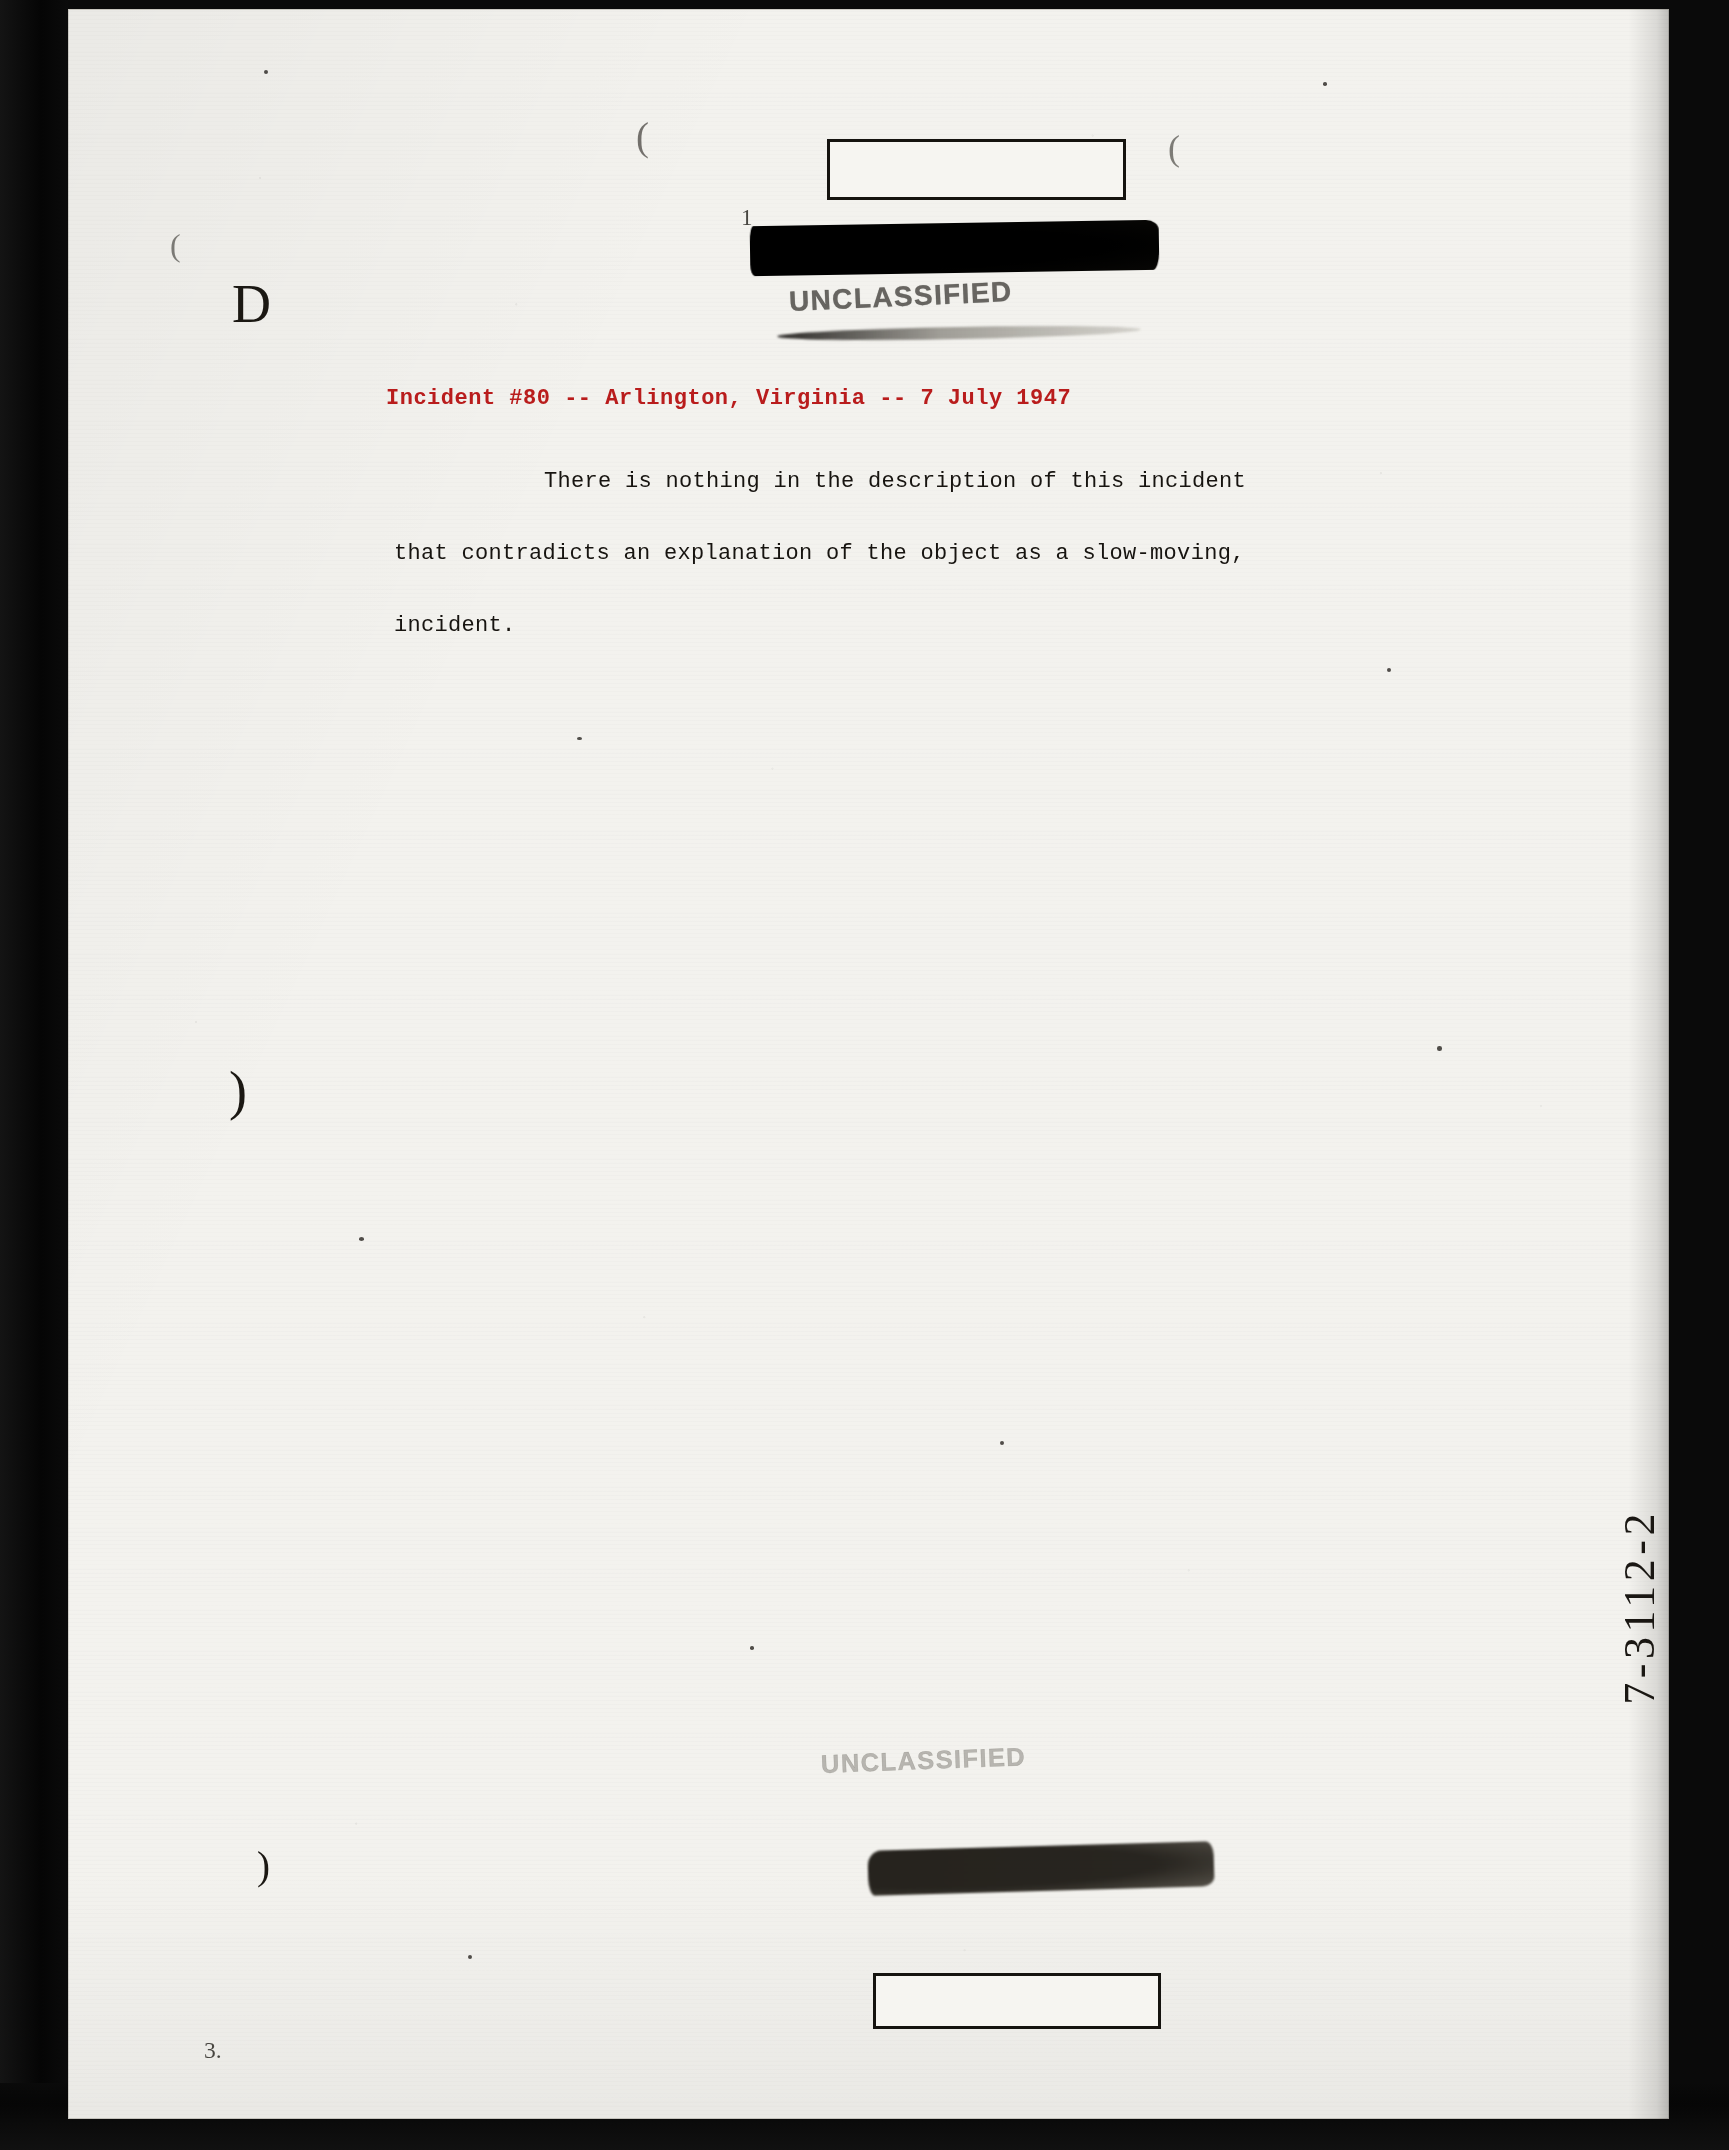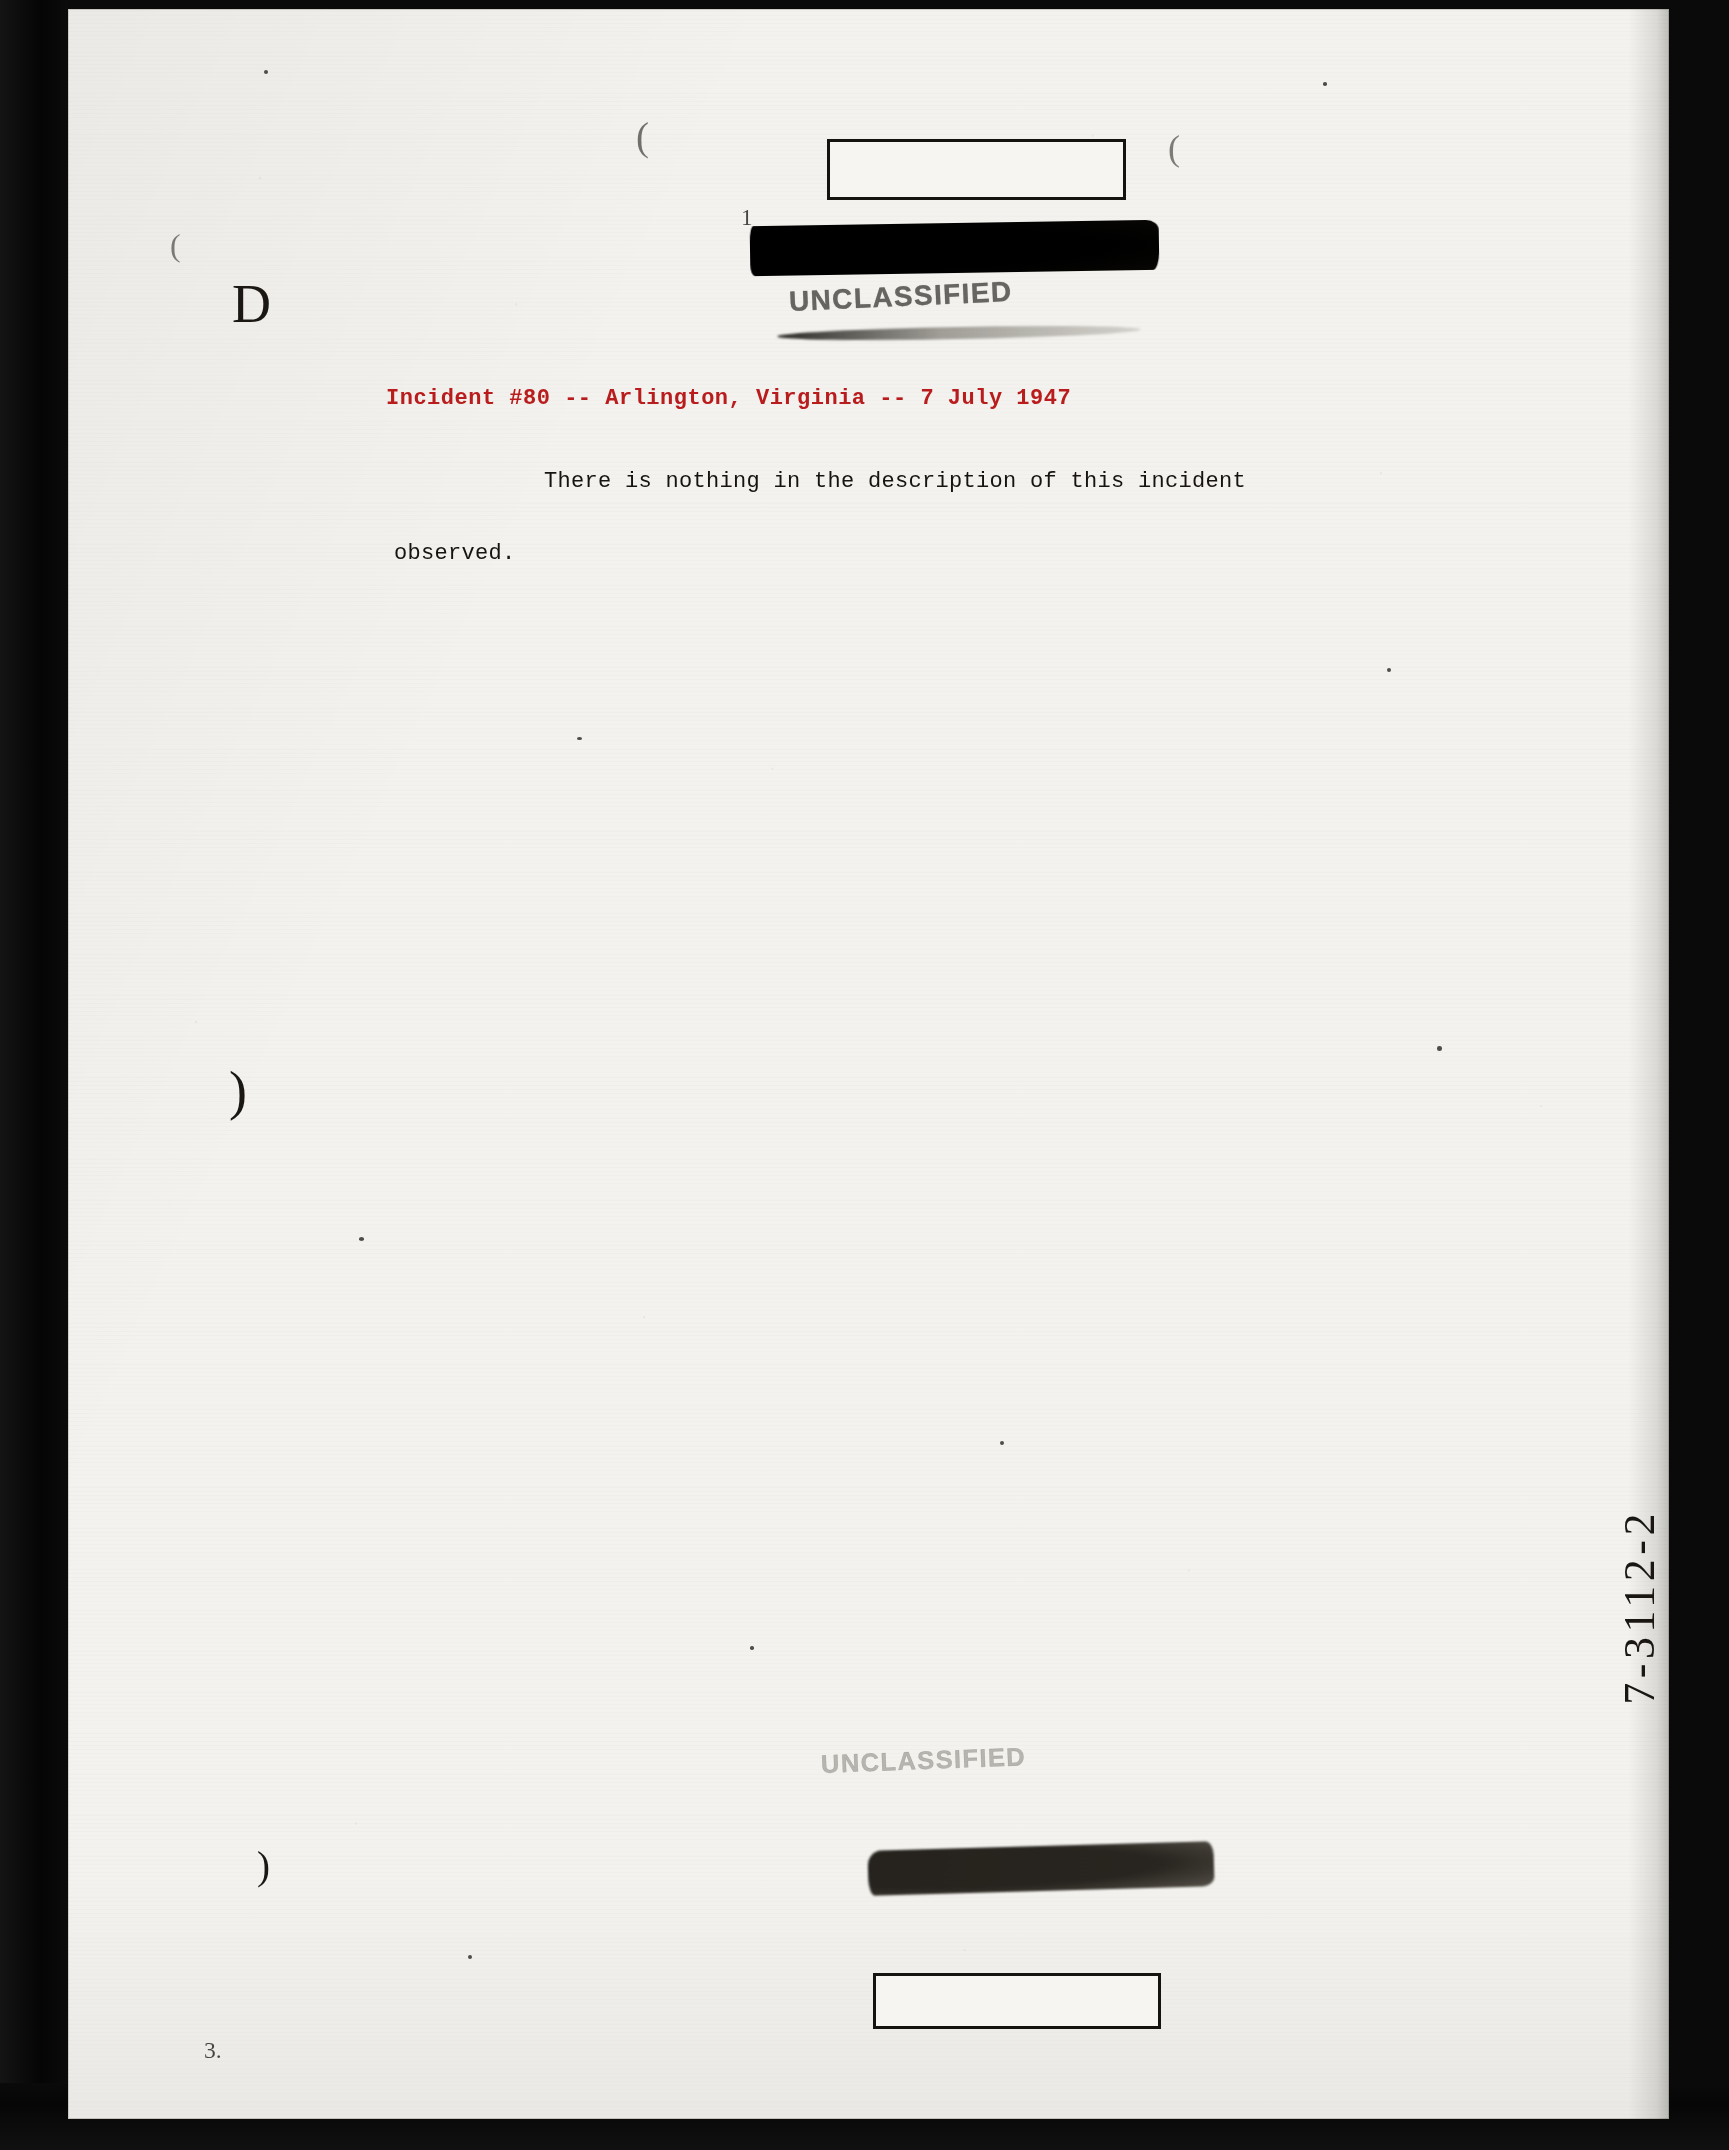--- a/index.html
+++ b/index.html
@@ -274,21 +274,22 @@
     <div class="redaction-outline" id="redaction-top-outline"></div>
     <div class="redaction-block" id="redaction-top-smear"></div>
     <div class="redaction-block" id="redaction-top-tail"></div>
 
     <div class="stamp" id="stamp-top">UNCLASSIFIED</div>
     <div class="stamp" id="stamp-bottom">UNCLASSIFIED</div>
 
     <div id="typed-block">
       <h1 id="doc-heading">Incident #80 -- Arlington, Virginia -- 7 July 1947</h1>
       <p class="body-line indented">There is nothing in the description of this incident</p>
-      <p class="body-line">observed.</p>
+      <p class="body-line">that contradicts an explanation of the object as a slow-moving,</p>
+      <p class="body-line">incident.</p>
     </div>
 
     <div class="redaction-block" id="redaction-bottom-smear"></div>
     <div class="redaction-outline" id="redaction-bottom-outline"></div>
 
     <div id="page-number-hand">7-3112-2</div>
 
     <div id="corner-mark-bottomleft">3.</div>
   </div>
 </div>

